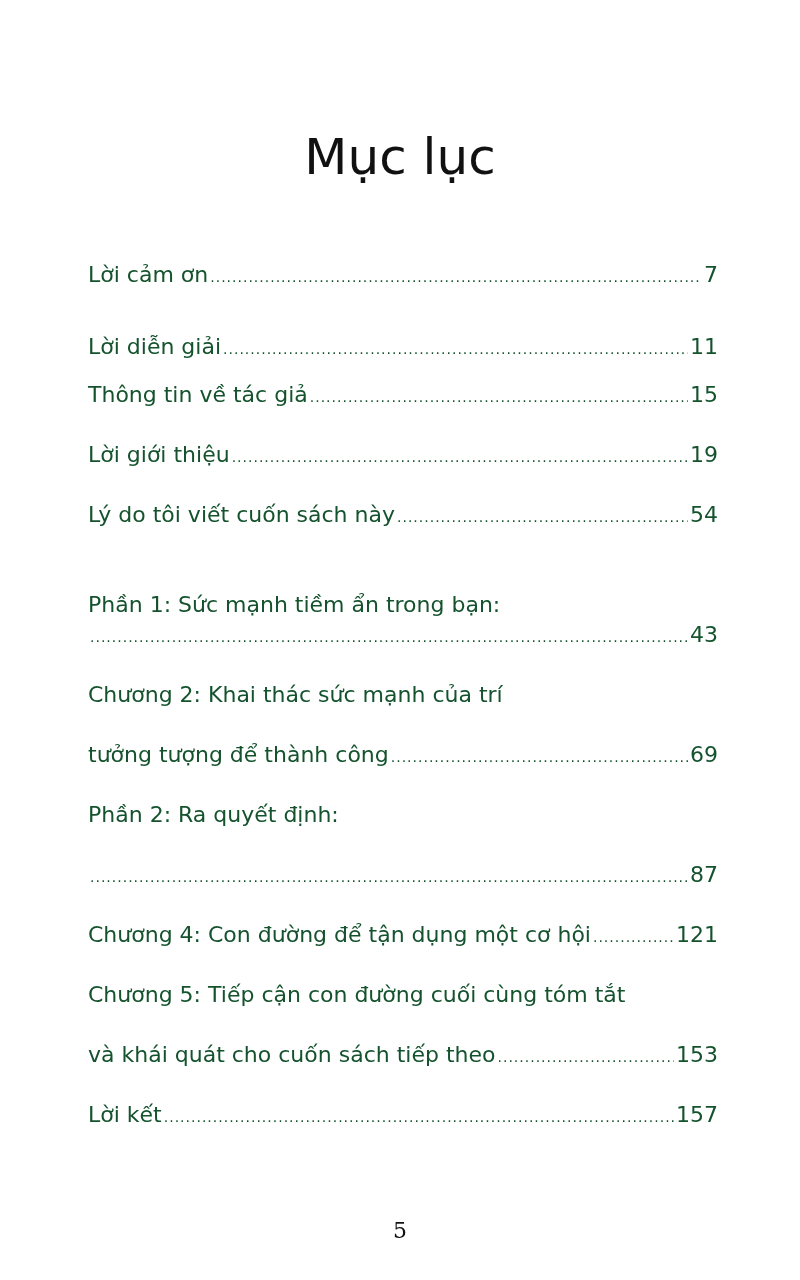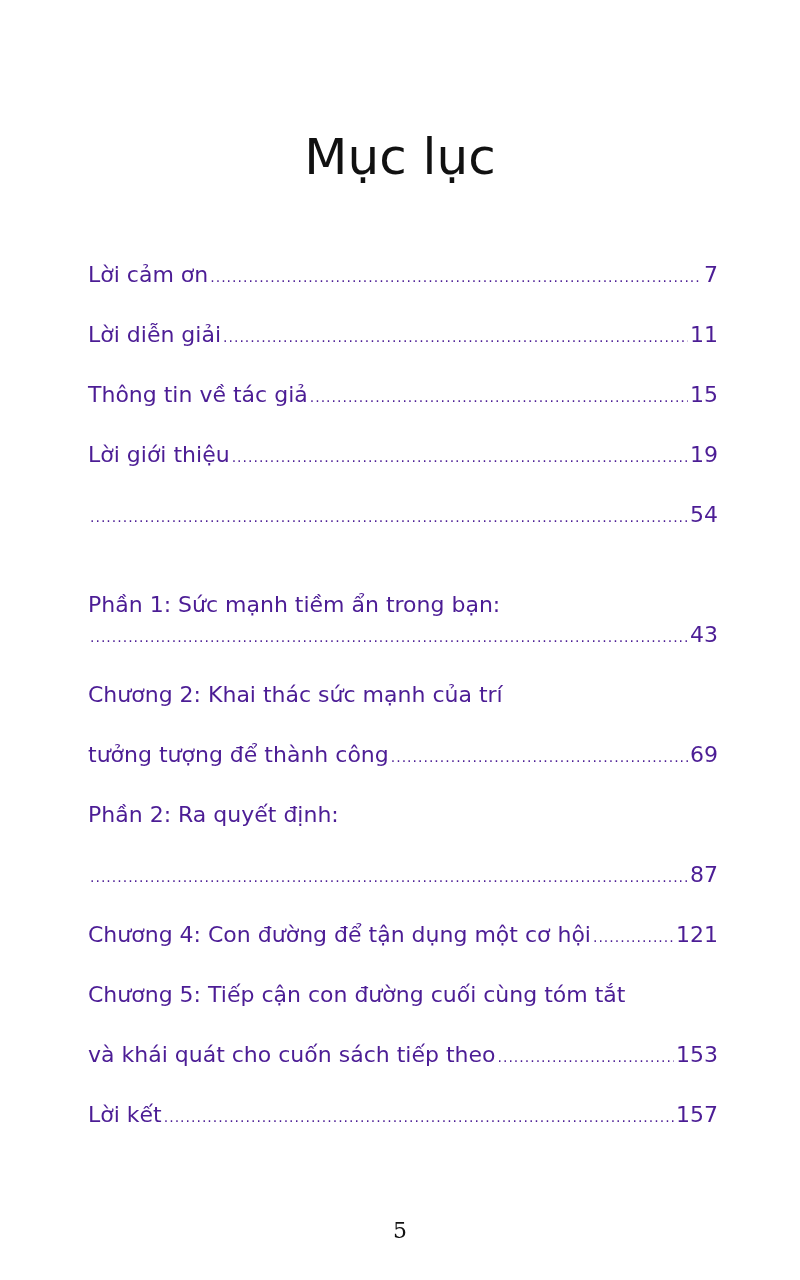--- a/index.html
+++ b/index.html
@@ -1,56 +1,57 @@
 <!DOCTYPE html>
 <html><head>
 <meta charset="utf-8">
 <style>
   html, body { margin:0; padding:0; }
   body { width:800px; height:1280px; background:#ffffff; position:relative; overflow:hidden; color:#111; }
   .title { position:absolute; top:128px; left:0; width:800px; text-align:center;
     font-family:"DejaVu Sans", sans-serif; font-size:50px; font-weight:400; letter-spacing:0px; color:#111; }
   .toc { position:absolute; left:88px; width:630px; top:0; }
   .row { position:absolute; left:0; height:40px; display:flex; align-items:baseline;
-    font-family:"DejaVu Sans", sans-serif; font-size:22px; color:#4c1d95; white-space:nowrap; }
+    font-family:"DejaVu Sans", sans-serif; font-size:22px; color:#14532d; white-space:nowrap; }
   .row.full { width:630px; }
   .label { flex:0 0 auto; }
   .dots { flex:1 1 auto; overflow:hidden; margin:0 2px; letter-spacing:1px; font-size:14px; }
   .dots::after { content:"........................................................................................................................................................................................................"; }
   .page { flex:0 0 auto; }
   .pagenum { position:absolute; top:1218px; left:0; width:800px; text-align:center;
     font-family:"DejaVu Serif", serif; font-size:22px; color:#111; }
 </style>
 </head>
 <body>
 
 <div class="title">Mục lục</div>
 
 <div class="toc">
   <div class="row full" style="top:262px">
     <span class="label">Lời cảm ơn</span>
     <span class="dots"></span>
     <span class="page">7</span>
   </div>
-  <div class="row full" style="top:322px">
+  <div class="row full" style="top:334px">
     <span class="label">Lời diễn giải</span>
     <span class="dots"></span>
     <span class="page">11</span>
   </div>
   <div class="row full" style="top:382px">
     <span class="label">Thông tin về tác giả</span>
     <span class="dots"></span>
     <span class="page">15</span>
   </div>
   <div class="row full" style="top:442px">
     <span class="label">Lời giới thiệu</span>
     <span class="dots"></span>
     <span class="page">19</span>
   </div>
   <div class="row full" style="top:502px">
+    <span class="label">Lý do tôi viết cuốn sách này</span>
     <span class="dots"></span>
     <span class="page">54</span>
   </div>
   <div class="row" style="top:592px">
     <span class="label">Phần 1: Sức mạnh tiềm ẩn trong bạn:</span>
   </div>
   <div class="row full" style="top:622px">
     <span class="dots"></span>
     <span class="page">43</span>
   </div>

